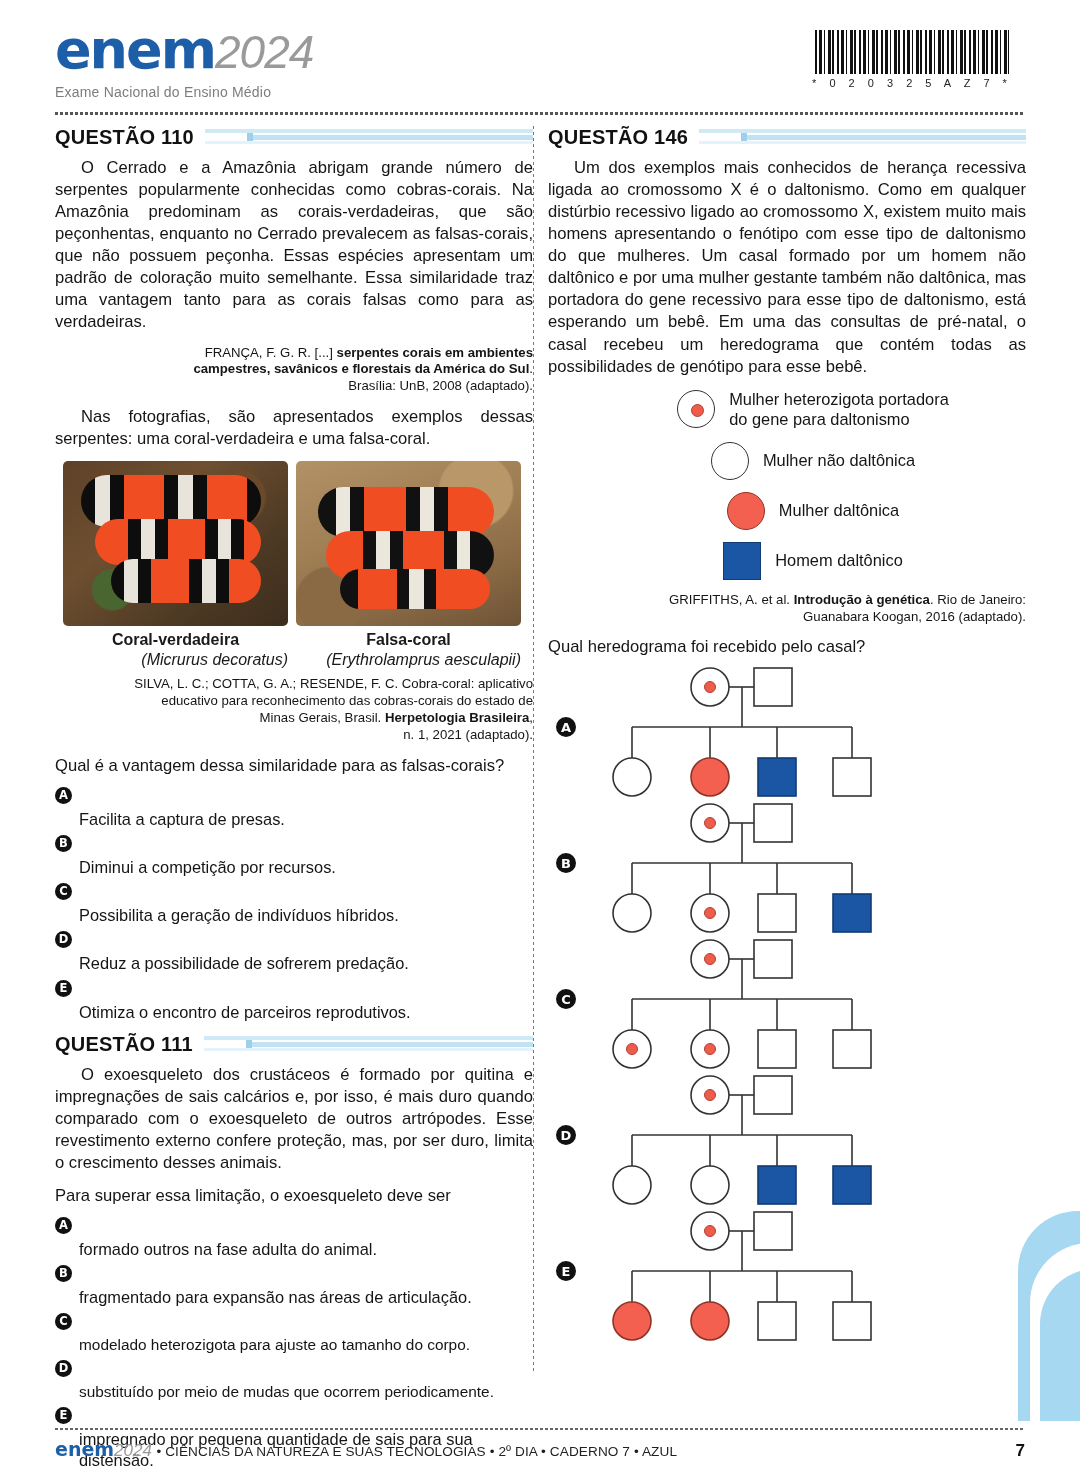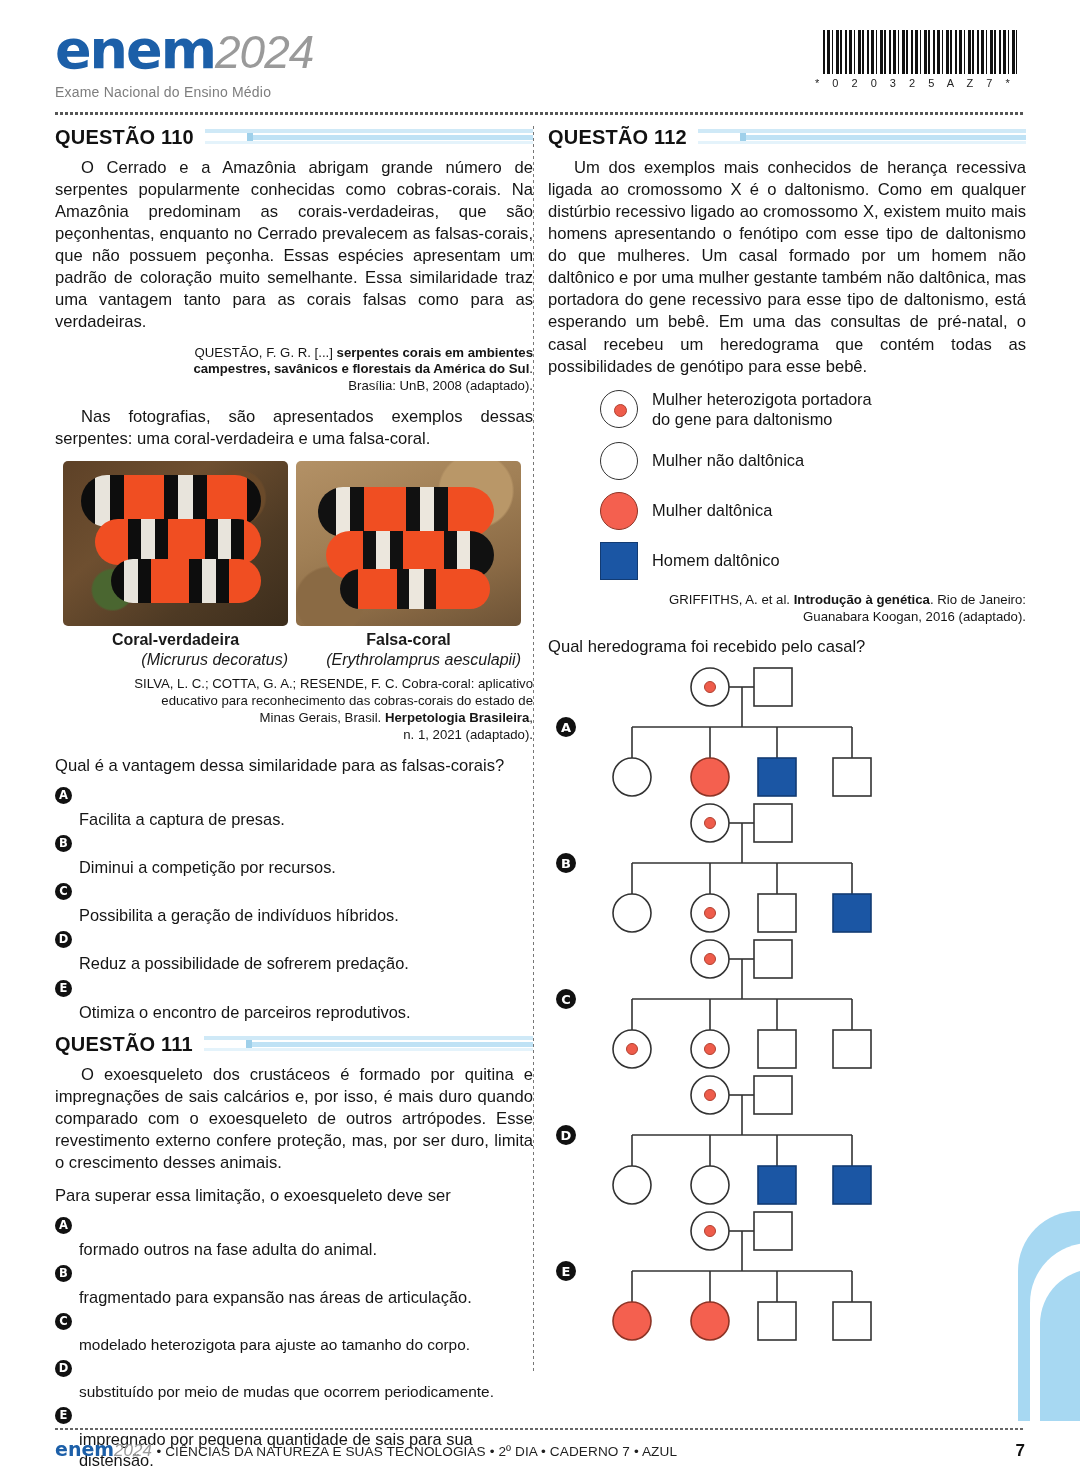--- a/index.html
+++ b/index.html
@@ -43,21 +43,21 @@
   .logo .enem{
     font-size:54px; font-weight:bold; color:#1c5fa8;
     letter-spacing:-2px; line-height:52px; font-family:"DejaVu Sans", sans-serif;
   }
   .logo .year{
     font-size:46px; color:#9a9a9a; font-style:italic; font-weight:300;
     letter-spacing:-1px; font-family:"Liberation Sans", sans-serif;
   }
   .logo-sub{ font-size:14px; color:#7d7d7d; margin-top:8px; letter-spacing:.2px;}
 
-  .barcode{ position:absolute; right:0; top:6px; text-align:left; width:210px;}
+  .barcode{ position:absolute; right:8px; top:6px; text-align:center; width:210px;}
   .barcode .bars{
     height:44px; width:194px; margin:0 auto;
     background:repeating-linear-gradient(90deg,
       #111 0px,#111 2px,#fff 2px,#fff 4px,
       #111 4px,#111 7px,#fff 7px,#fff 9px,
       #111 9px,#111 10px,#fff 10px,#fff 13px,
       #111 13px,#111 16px,#fff 16px,#fff 17px,
       #111 17px,#111 19px,#fff 19px,#fff 22px);
   }
   .barcode .bcnum{
@@ -136,21 +136,21 @@
   }
   
   .coil{ position:absolute; border-radius:50%; }
   .cap-wrap{ display:flex; gap:8px; margin:4px 0 6px 8px; }
   .cap{ width:225px; text-align:center; font-size:16px; line-height:1.25;}
   .cap .cn{ font-weight:bold; }
   .cap .sci{ font-style:italic;text-align:right; }
 
   
   .legend{ margin:8px 0 10px 52px; }
-  .leg-row{ display:flex; align-items:center; gap:14px; margin-bottom:12px;}
+  .leg-row{ display:flex; align-items:center; gap:14px; margin-bottom:12px;justify-content:center;}
   .leg-row .lbl{ font-size:16.4px; line-height:1.25; color:#151515;}
   .sym{ flex:0 0 auto; position:relative; }
   .sym-circle{
     width:38px; height:38px; border-radius:50%;
     border:1.6px solid #333; background:#fff;
   }
   .sym-circle.carrier::after{
     content:""; position:absolute; left:50%; top:50%;
     width:11px; height:11px; margin:-5.5px 0 0 -5.5px;
     border-radius:50%; background:#ee5c4b; border:1px solid #b2402f;
@@ -233,21 +233,21 @@
           <div class="b2"></div>
           <div class="b3"></div>
           <div class="b4"></div>
           <div class="b5"></div>
       </div>
     </div>
 
     <p class="body">O Cerrado e a Amazônia abrigam grande número de serpentes popularmente conhecidas como cobras-corais. Na Amazônia predominam as corais-verdadeiras, que são peçonhentas, enquanto no Cerrado prevalecem as falsas-corais, que não possuem peçonha. Essas espécies apresentam um padrão de coloração muito semelhante. Essa similaridade traz uma vantagem tanto para as corais falsas como para as verdadeiras.</p>
 
     <div class="source">
-      <span>QUESTÃO, F. G. R. [...] </span><b>serpentes corais em ambientes</b><br>
+      <span>FRANÇA, F. G. R. [...] </span><b>serpentes corais em ambientes</b><br>
       <b>campestres, savânicos e florestais da América do Sul</b><span>.</span><br>
       <span>Brasília: UnB, 2008 (adaptado).</span>
     </div>
 
     <p class="body">Nas fotografias, são apresentados exemplos dessas serpentes: uma coral-verdadeira e uma falsa-coral.</p>
 
     <div class="figrow">
       <div class="snake true">
         <div class="coil" style="left:18px;top:14px;width:180px;height:52px;background:linear-gradient(90deg,#0d0d0d 0 8%,#e8e4dc 8% 16%,#0d0d0d 16% 24%,#f04e22 24% 46%,#0d0d0d 46% 54%,#e8e4dc 54% 62%,#0d0d0d 62% 70%,#f04e22 70% 92%,#0d0d0d 92% 100%);border-radius:26px;"></div>
         <div class="coil" style="left:32px;top:58px;width:166px;height:46px;background:linear-gradient(90deg,#f04e22 0 20%,#0d0d0d 20% 28%,#e8e4dc 28% 36%,#0d0d0d 36% 44%,#f04e22 44% 66%,#0d0d0d 66% 74%,#e8e4dc 74% 82%,#0d0d0d 82% 90%,#f04e22 90% 100%);border-radius:23px;"></div>
@@ -340,21 +340,21 @@
         <span class="alt-text">impregnado por pequena quantidade de sais para sua distensão.</span>
       </li>
     </ol>
 
     <div class="rule-light"></div>
   </div>
 
   <div class="col col-right">
 
     <div class="q-head">
-      <div class="q-title">QUESTÃO 112</div>
+      <div class="q-title">QUESTÃO 146</div>
       <div class="q-deco">
         <div class="b1"></div>
           <div class="b2"></div>
           <div class="b3"></div>
           <div class="b4"></div>
           <div class="b5"></div>
       </div>
     </div>
 
     <p class="body">Um dos exemplos mais conhecidos de herança recessiva ligada ao cromossomo X é o daltonismo. Como em qualquer distúrbio recessivo ligado ao cromossomo X, existem muito mais homens apresentando o fenótipo com esse tipo de daltonismo do que mulheres. Um casal formado por um homem não daltônico e por uma mulher gestante também não daltônica, mas portadora do gene recessivo para esse tipo de daltonismo, está esperando um bebê. Em uma das consultas de pré-natal, o casal recebeu um heredograma que contém todas as possibilidades de genótipo para esse bebê.</p>

